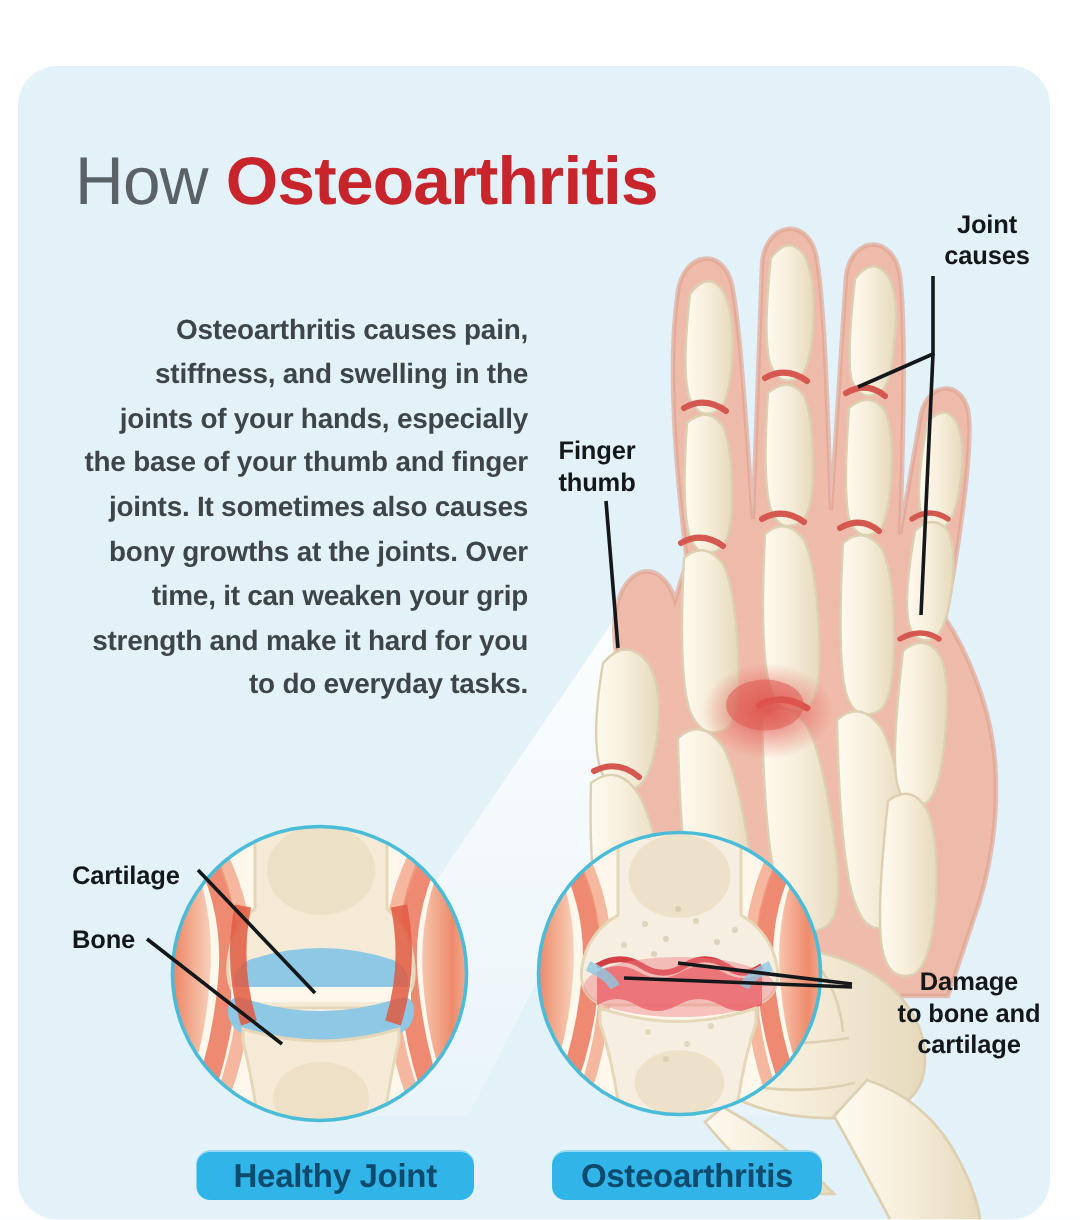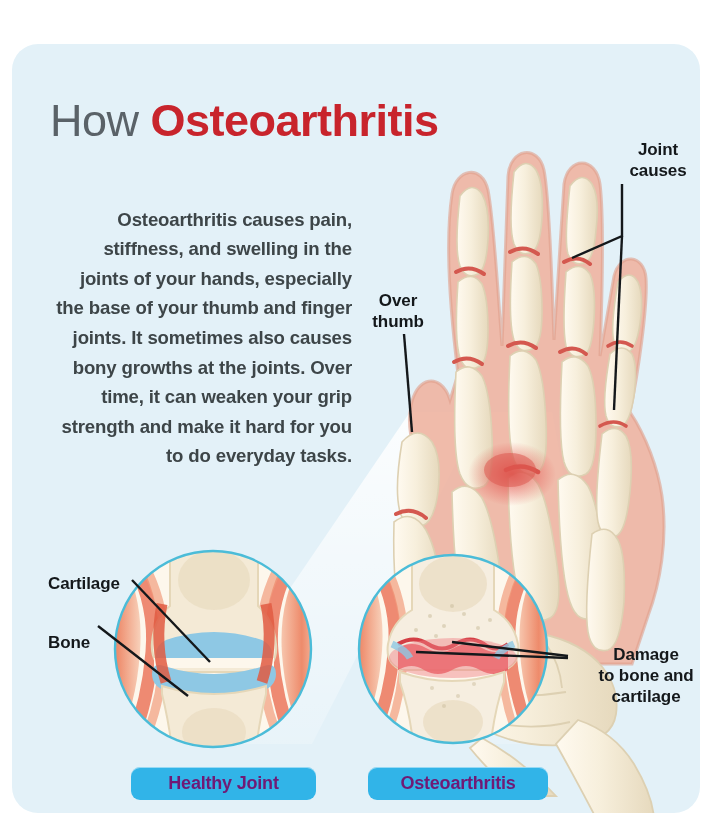--- a/index.html
+++ b/index.html
@@ -21,26 +21,26 @@
   .para{position:absolute;left:40px;top:142px;width:300px;
         font-size:18.6px;line-height:29.6px;color:#3d4548;font-weight:600;
         letter-spacing:-0.15px;text-align:right;}
 
   
   .lbl{position:absolute;font-weight:700;color:#14181b;font-size:17px;
        line-height:21px;letter-spacing:-0.1px;}
   .lbl-finger{left:596px;top:95px;width:100px;text-align:center;}
   .lbl-thumb{left:342px;top:246px;width:88px;text-align:center;}
   .lbl-cartilage{left:36px;top:529px;}
-  .lbl-bone{left:36px;top:588px;}
+  .lbl-bone{left:36px;top:572px;}
   .lbl-damage{left:560px;top:600px;width:148px;text-align:center;}
 
   
   .pill{position:absolute;height:33px;border-radius:9px;background:#31b4e8;
-        color:#701a75;font-weight:700;font-size:18px;letter-spacing:-0.2px;
+        color:#0c4a6e;font-weight:700;font-size:22px;letter-spacing:-0.2px;
         display:flex;align-items:center;justify-content:center;
         box-shadow:0 1px 0 rgba(255,255,255,.5) inset;}
   .pill-healthy{left:119px;top:723px;width:185px;}
   .pill-oa{left:356px;top:723px;width:180px;}
 
   svg.art{position:absolute;left:0;top:0;width:688px;height:769px;}
 </style>
 </head>
 <body>
 
@@ -249,21 +249,21 @@
     </h1>
 
     <p class="para">Osteoarthritis causes pain, stiffness, and swelling in the joints of your hands, especially the base of your thumb and finger joints. It sometimes also causes bony growths at the joints. Over time, it can weaken your grip strength and make it hard for you to do everyday tasks.</p>
 
     <div class="lbl lbl-finger">
       <span>Joint</span><br>
       <span>causes</span>
     </div>
 
     <div class="lbl lbl-thumb">
-      <span>Over</span><br>
+      <span>Finger</span><br>
       <span>thumb</span>
     </div>
 
     <div class="lbl lbl-cartilage">Cartilage</div>
     <div class="lbl lbl-bone">Bone</div>
 
     <div class="lbl lbl-damage">
       <span>Damage</span><br>
       <span>to bone and</span><br>
       <span>cartilage</span>

